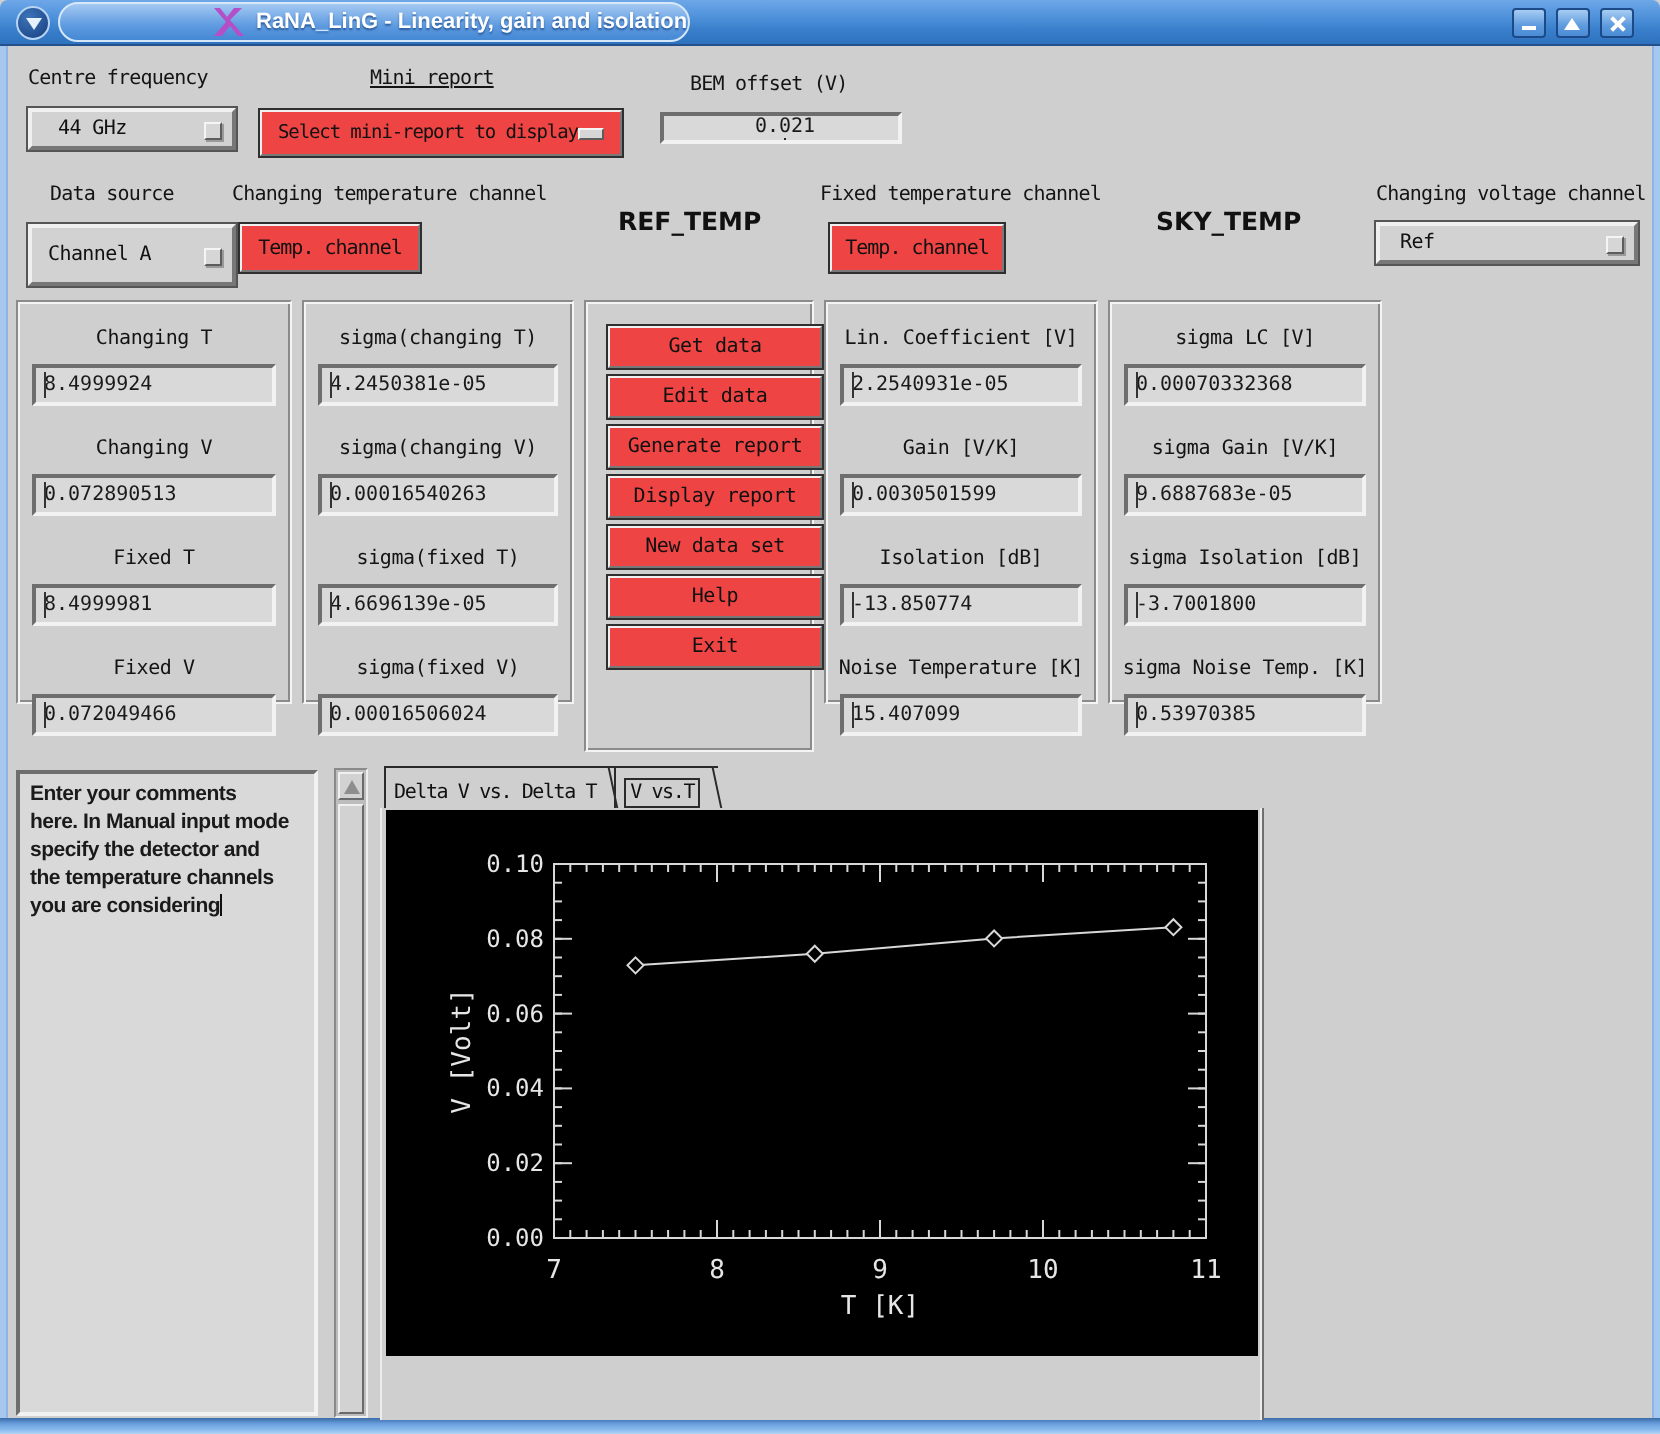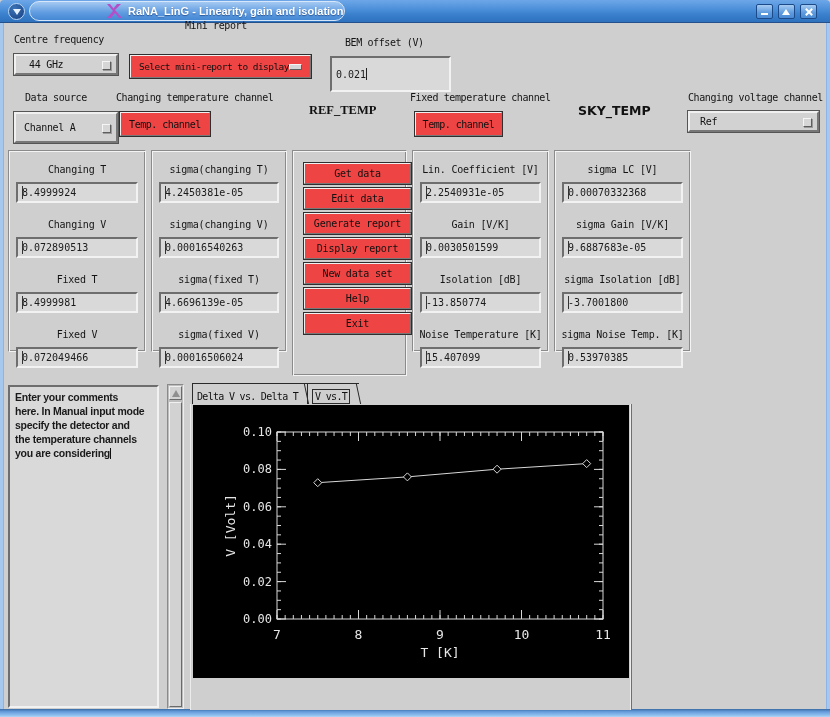--- a/index.html
+++ b/index.html
@@ -115,41 +115,41 @@
   </div>
   <div class="wborder" id="wb-left"></div>
   <div class="wborder" id="wb-right"></div>
   <div class="wborder" id="wb-bottom"></div>
 
   <div class="label" style="left:14px; top:34px;">Centre frequency</div>
   <div class="dropdown" style="left:14px; top:54px; width:104px; height:21px; padding-left:13px;">
     <span>44 GHz</span>
     <span class="dd-ind"></span>
   </div>
-  <div class="label" style="left:185px; top:20px;">Mini report</div>
+  <div class="label" style="left:185px; top:34px;text-decoration:underline;">Mini report</div>
   <div class="button" style="position:absolute; left:130px; top:55px; width:181px; height:23px; font-size:9.5px; letter-spacing:-0.55px; justify-content:flex-start; padding-left:8px;">
     <span>Select mini-report to display</span>
     <span class="dd-bar"></span>
   </div>
   <div class="label" style="left:345px; top:37px;">BEM offset (V)</div>
-  <div class="field sunken" style="left:330px; top:56px; width:121px; height:36px;">
+  <div class="field sunken" style="left:330px; top:56px; width:121px; height:16px;flex-direction:column;">
     <span>0.021</span>
       <span class="caret"></span>
   </div>
 
   <div class="label" style="left:25px; top:92px;">Data source</div>
   <div class="dropdown" style="left:14px; top:112px; width:104px; height:31px;">
     <span>Channel A</span>
     <span class="dd-ind"></span>
   </div>
   <div class="label" style="left:116px; top:92px;">Changing temperature channel</div>
   <div class="button" style="position:absolute; left:120px; top:112px; width:90px; height:24px; letter-spacing:-0.5px;">
     <span>Temp. channel</span>
   </div>
-  <div class="biglabel" style="left:309px; top:103px;font-family:Liberation Serif, serif;">REF_TEMP</div>
+  <div class="biglabel" style="left:309px; top:103px;">REF_TEMP</div>
   <div class="label" style="left:410px; top:92px;">Fixed temperature channel</div>
   <div class="button" style="position:absolute; left:415px; top:112px; width:87px; height:24px; letter-spacing:-0.5px;">
     <span>Temp. channel</span>
   </div>
   <div class="biglabel" style="left:578px; top:103px;">SKY_TEMP</div>
   <div class="label" style="left:688px; top:92px;">Changing voltage channel</div>
   <div class="dropdown" style="left:688px; top:111px; width:131px; height:21px; padding-left:10px;">
     <span>Ref</span>
     <span class="dd-ind"></span>
   </div>

